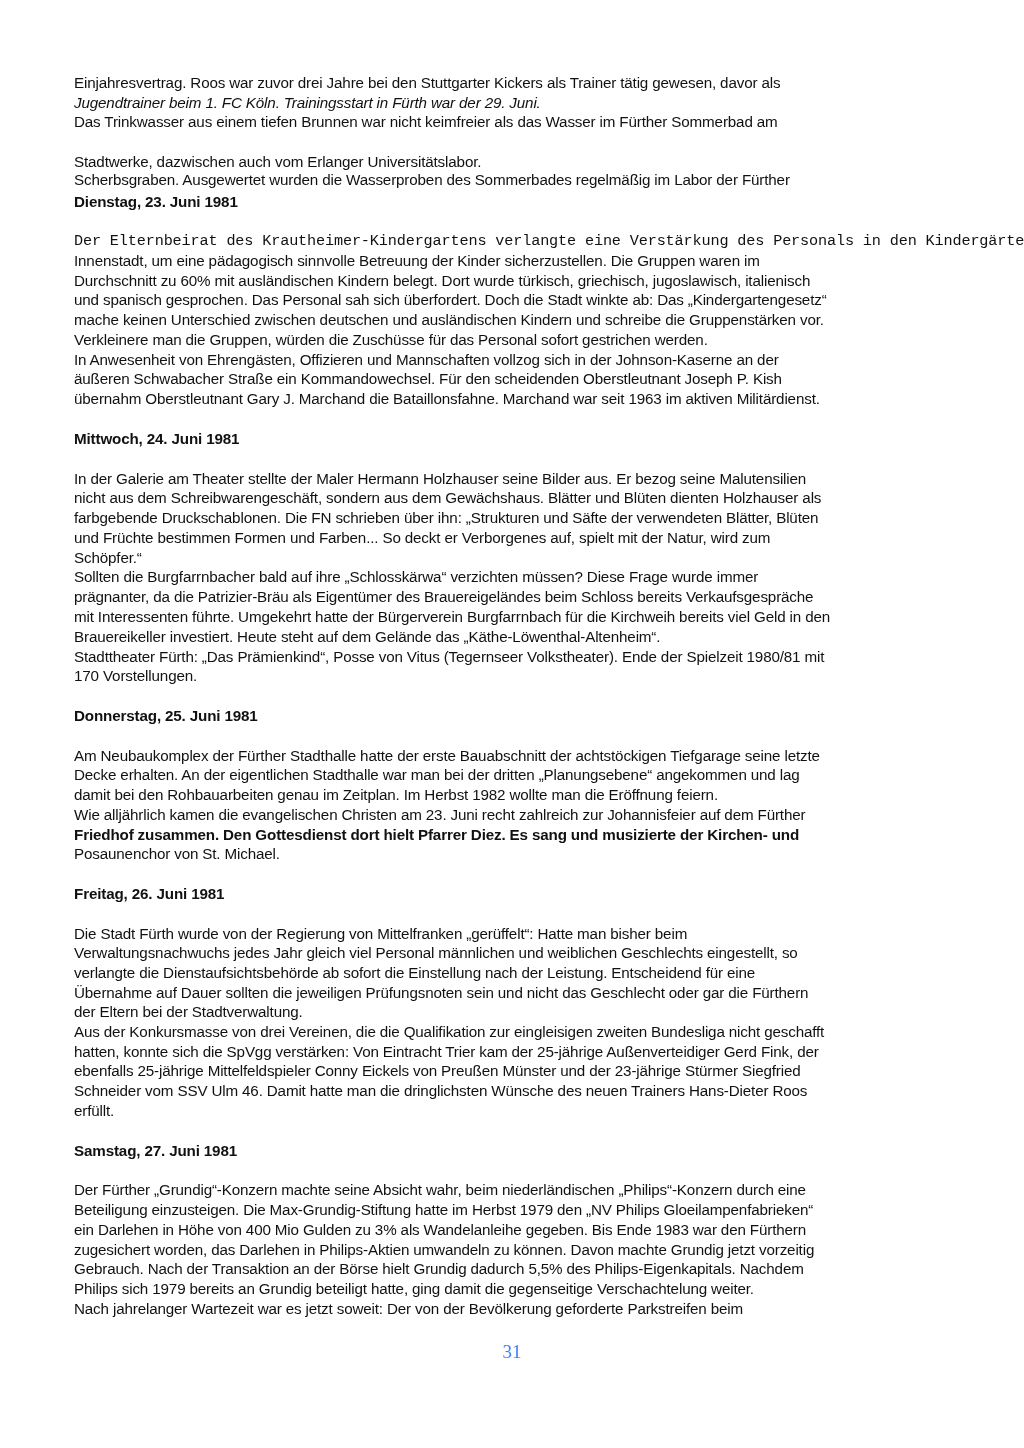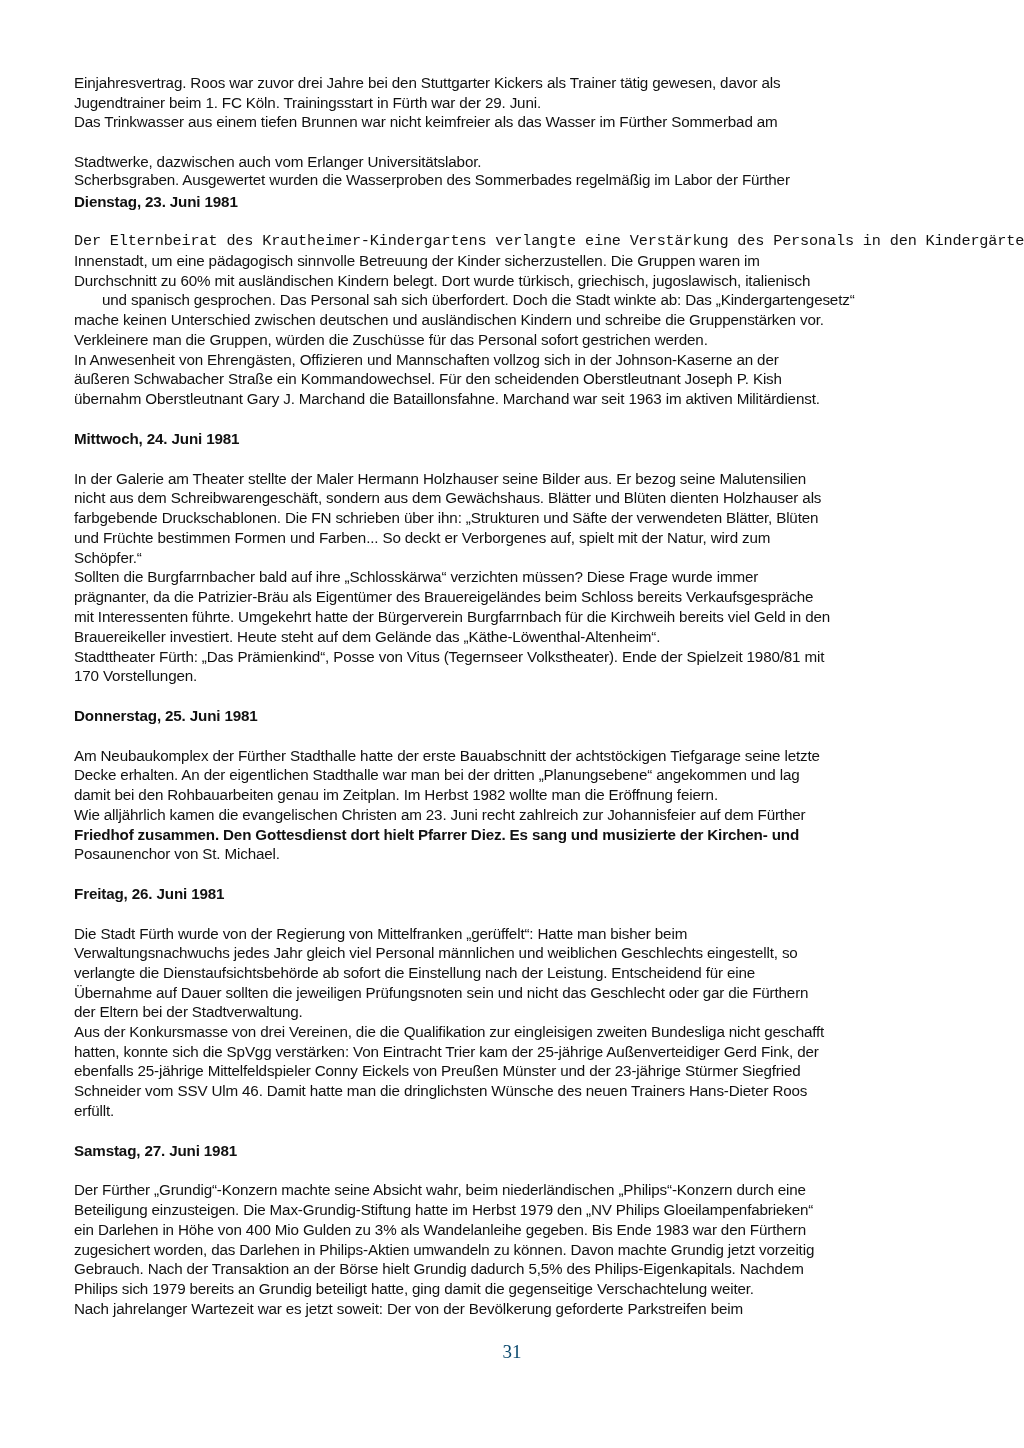--- a/index.html
+++ b/index.html
@@ -6,38 +6,38 @@
   body { width: 1024px; height: 1448px; position: relative; overflow: hidden; }
   .page { position: absolute; left: 0; top: 0; width: 1024px; height: 1448px; background: #fff; padding-left: 8px; }
   .line {
     position: absolute; left: 74px; white-space: nowrap;
     font-family: "Liberation Sans", sans-serif; font-size: 15.2px; color: #111;
     line-height: 20px; height: 20px; letter-spacing: -0.15px;
   }
   .heading { font-weight: bold; }
   .pagenum {
     position: absolute; left: 0; width: 1024px; text-align: center;
-    font-family: "Liberation Serif", serif; font-size: 19px; color: #0c4a6e; top: 1341px;
+    font-family: "Liberation Serif", serif; font-size: 19px; color: #3b82f6; top: 1341px;
   }
 </style>
 </head>
 <body>
 
 <div class="page">
   <div id="lines">
       <div class="line" style="top: 73px;">Einjahresvertrag. Roos war zuvor drei Jahre bei den Stuttgarter Kickers als Trainer tätig gewesen, davor als</div>
-      <div class="line" style="top: 93px;">Jugendtrainer beim 1. FC Köln. Trainingsstart in Fürth war der 29. Juni.</div>
+      <div class="line" style="top: 93px; font-style: italic;">Jugendtrainer beim 1. FC Köln. Trainingsstart in Fürth war der 29. Juni.</div>
       <div class="line" style="top: 112px;">Das Trinkwasser aus einem tiefen Brunnen war nicht keimfreier als das Wasser im Fürther Sommerbad am</div>
       <div class="line" style="top: 132px; margin-top: 38px;">Scherbsgraben. Ausgewertet wurden die Wasserproben des Sommerbades regelmäßig im Labor der Fürther</div>
       <div class="line" style="top: 152px;">Stadtwerke, dazwischen auch vom Erlanger Universitätslabor.</div>
       <div class="line heading" style="top: 192px;">Dienstag, 23. Juni 1981</div>
       <div class="line" style="top: 231px; font-family: Liberation Mono, monospace;">Der Elternbeirat des Krautheimer-Kindergartens verlangte eine Verstärkung des Personals in den Kindergärten der</div>
       <div class="line" style="top: 251px;">Innenstadt, um eine pädagogisch sinnvolle Betreuung der Kinder sicherzustellen. Die Gruppen waren im</div>
       <div class="line" style="top: 271px;">Durchschnitt zu 60% mit ausländischen Kindern belegt. Dort wurde türkisch, griechisch, jugoslawisch, italienisch</div>
-      <div class="line" style="top: 290px; margin-left: 28px;">und spanisch gesprochen. Das Personal sah sich überfordert. Doch die Stadt winkte ab: Das „Kindergartengesetz“</div>
+      <div class="line" style="top: 290px;">und spanisch gesprochen. Das Personal sah sich überfordert. Doch die Stadt winkte ab: Das „Kindergartengesetz“</div>
       <div class="line" style="top: 310px;">mache keinen Unterschied zwischen deutschen und ausländischen Kindern und schreibe die Gruppenstärken vor.</div>
       <div class="line" style="top: 330px;">Verkleinere man die Gruppen, würden die Zuschüsse für das Personal sofort gestrichen werden.</div>
       <div class="line" style="top: 350px;">In Anwesenheit von Ehrengästen, Offizieren und Mannschaften vollzog sich in der Johnson-Kaserne an der</div>
       <div class="line" style="top: 369px;">äußeren Schwabacher Straße ein Kommandowechsel. Für den scheidenden Oberstleutnant Joseph P. Kish</div>
       <div class="line" style="top: 389px;">übernahm Oberstleutnant Gary J. Marchand die Bataillonsfahne. Marchand war seit 1963 im aktiven Militärdienst.</div>
       <div class="line heading" style="top: 429px;">Mittwoch, 24. Juni 1981</div>
       <div class="line" style="top: 469px;">In der Galerie am Theater stellte der Maler Hermann Holzhauser seine Bilder aus. Er bezog seine Malutensilien</div>
       <div class="line" style="top: 488px;">nicht aus dem Schreibwarengeschäft, sondern aus dem Gewächshaus. Blätter und Blüten dienten Holzhauser als</div>
       <div class="line" style="top: 508px;">farbgebende Druckschablonen. Die FN schrieben über ihn: „Strukturen und Säfte der verwendeten Blätter, Blüten</div>
       <div class="line" style="top: 528px;">und Früchte bestimmen Formen und Farben... So deckt er Verborgenes auf, spielt mit der Natur, wird zum</div>

